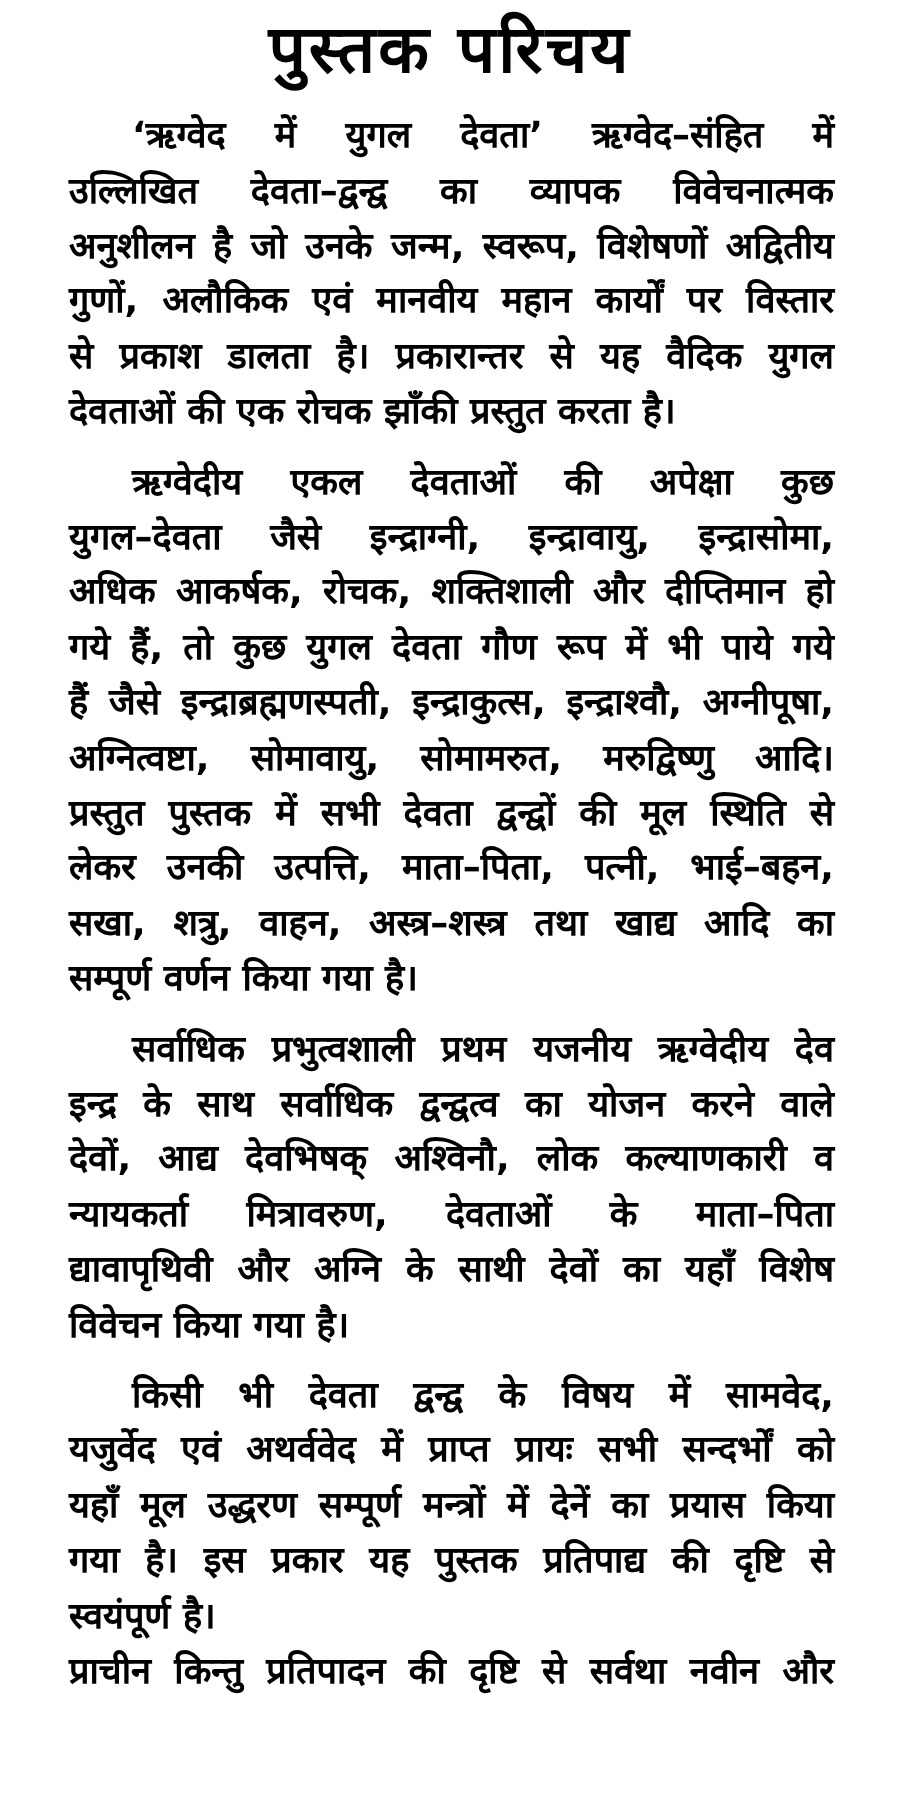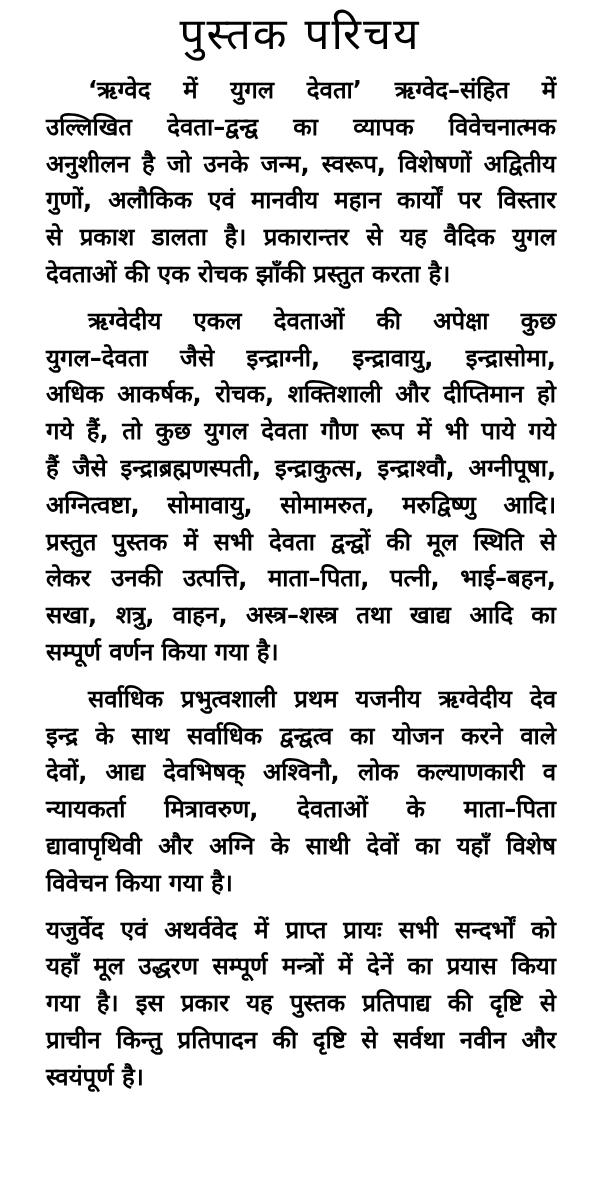--- a/index.html
+++ b/index.html
@@ -1,20 +1,20 @@
 <!DOCTYPE html>
 <html><head>
 <meta charset="utf-8">
 <style>
   html, body { margin: 0; padding: 0; background: #ffffff; }
   body { width: 600px; height: 1200px; overflow: hidden; position: relative;
          font-family: "DejaVu Sans", "Liberation Sans", sans-serif; color: #000; }
   .page { position: absolute; left: 0; top: 0; width: 600px; height: 1200px; }
   .title { position: absolute; top: 2px; left: 0; width: 600px; text-align: center;
-           font-size: 44px; font-weight: normal; line-height: 64px; letter-spacing: 2px; }
+           font-size: 44px; font-weight: bold; line-height: 64px; letter-spacing: 2px; }
   .body { position: absolute; left: 46px; top: 72px; width: 510px; }
   .para { margin: 0; font-size: 24px; font-weight: bold; line-height: 36.8px;
           text-align: justify; text-align-last: left; }
   .para .line { display: block; text-align: justify; text-align-last: justify; white-space: nowrap; height: 36.8px; overflow: visible; }
   .para .line.last { text-align-last: left; }
   .para .line.indent { padding-left: 42px; }
   .gap { height: 10px; }
 </style>
 </head>
 <body>
@@ -48,20 +48,21 @@
     <p class="para">
       <span class="line indent">सर्वाधिक प्रभुत्वशाली प्रथम यजनीय ऋग्वेदीय देव</span>
       <span class="line">इन्द्र के साथ सर्वाधिक द्वन्द्वत्व का योजन करने वाले</span>
       <span class="line">देवों, आद्य देवभिषक् अश्विनौ, लोक कल्याणकारी व</span>
       <span class="line">न्यायकर्ता मित्रावरुण, देवताओं के माता–पिता</span>
       <span class="line">द्यावापृथिवी और अग्नि के साथी देवों का यहाँ विशेष</span>
       <span class="line last">विवेचन किया गया है।</span>
     </p>
     <div class="gap"></div>
     <p class="para">
+      <span class="line indent">किसी भी देवता द्वन्द्व के विषय में सामवेद,</span>
       <span class="line">यजुर्वेद एवं अथर्ववेद में प्राप्त प्रायः सभी सन्दर्भों को</span>
       <span class="line">यहाँ मूल उद्धरण सम्पूर्ण मन्त्रों में देनें का प्रयास किया</span>
       <span class="line">गया है। इस प्रकार यह पुस्तक प्रतिपाद्य की दृष्टि से</span>
+      <span class="line last">स्वयंपूर्ण है।</span>
       <span class="line">प्राचीन किन्तु प्रतिपादन की दृष्टि से सर्वथा नवीन और</span>
-      <span class="line last">स्वयंपूर्ण है।</span>
     </p>
   </div>
 </div>
 
 </body></html>

